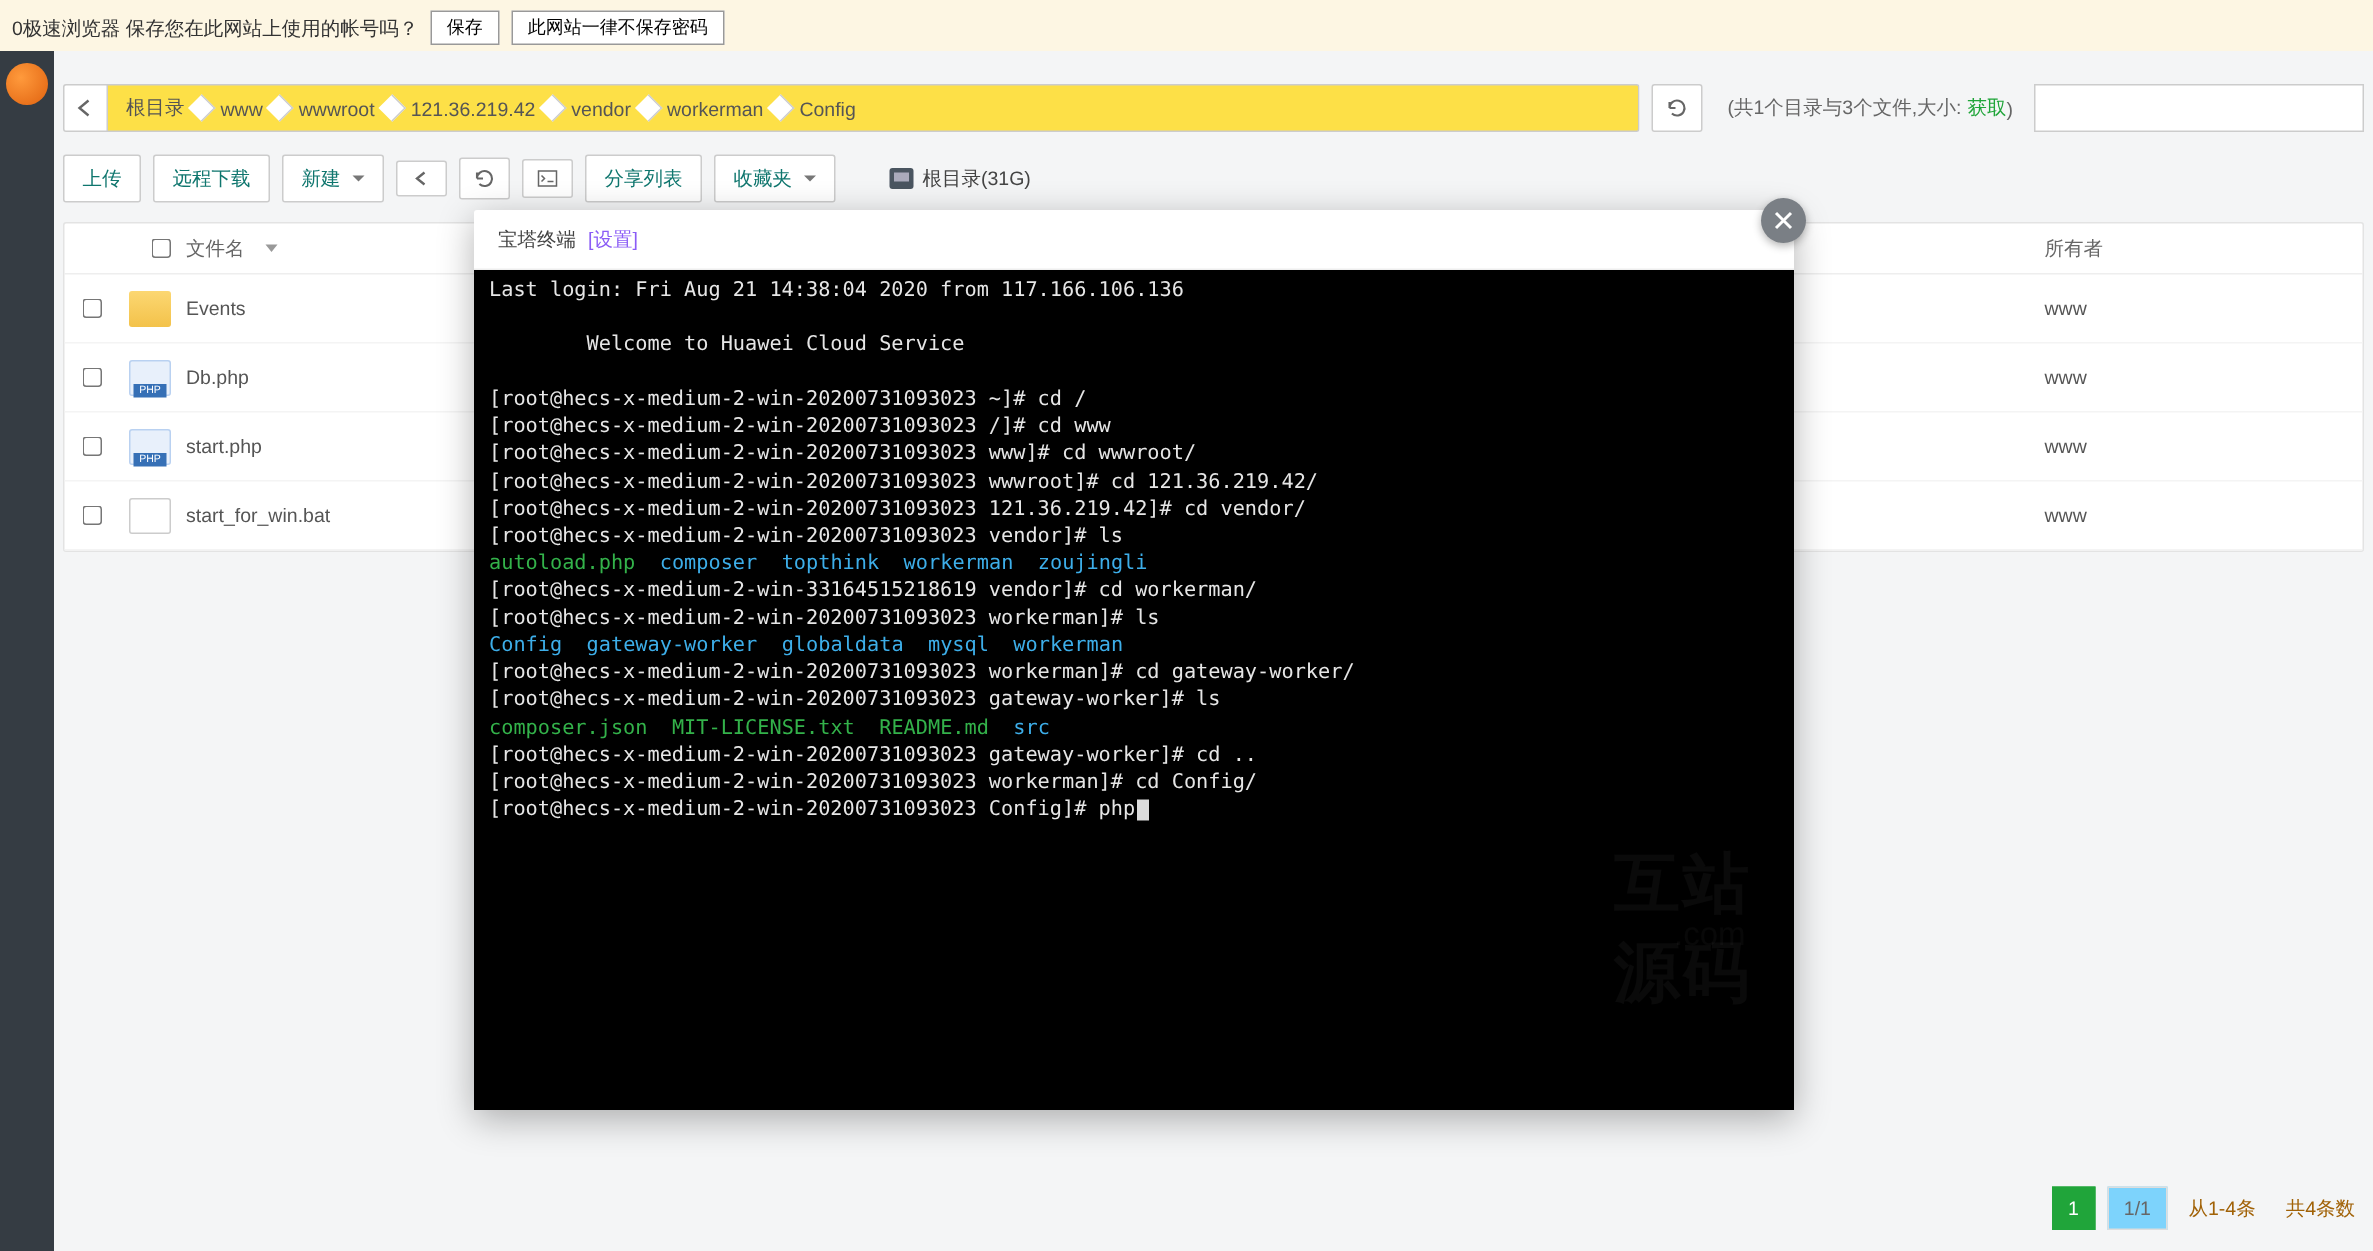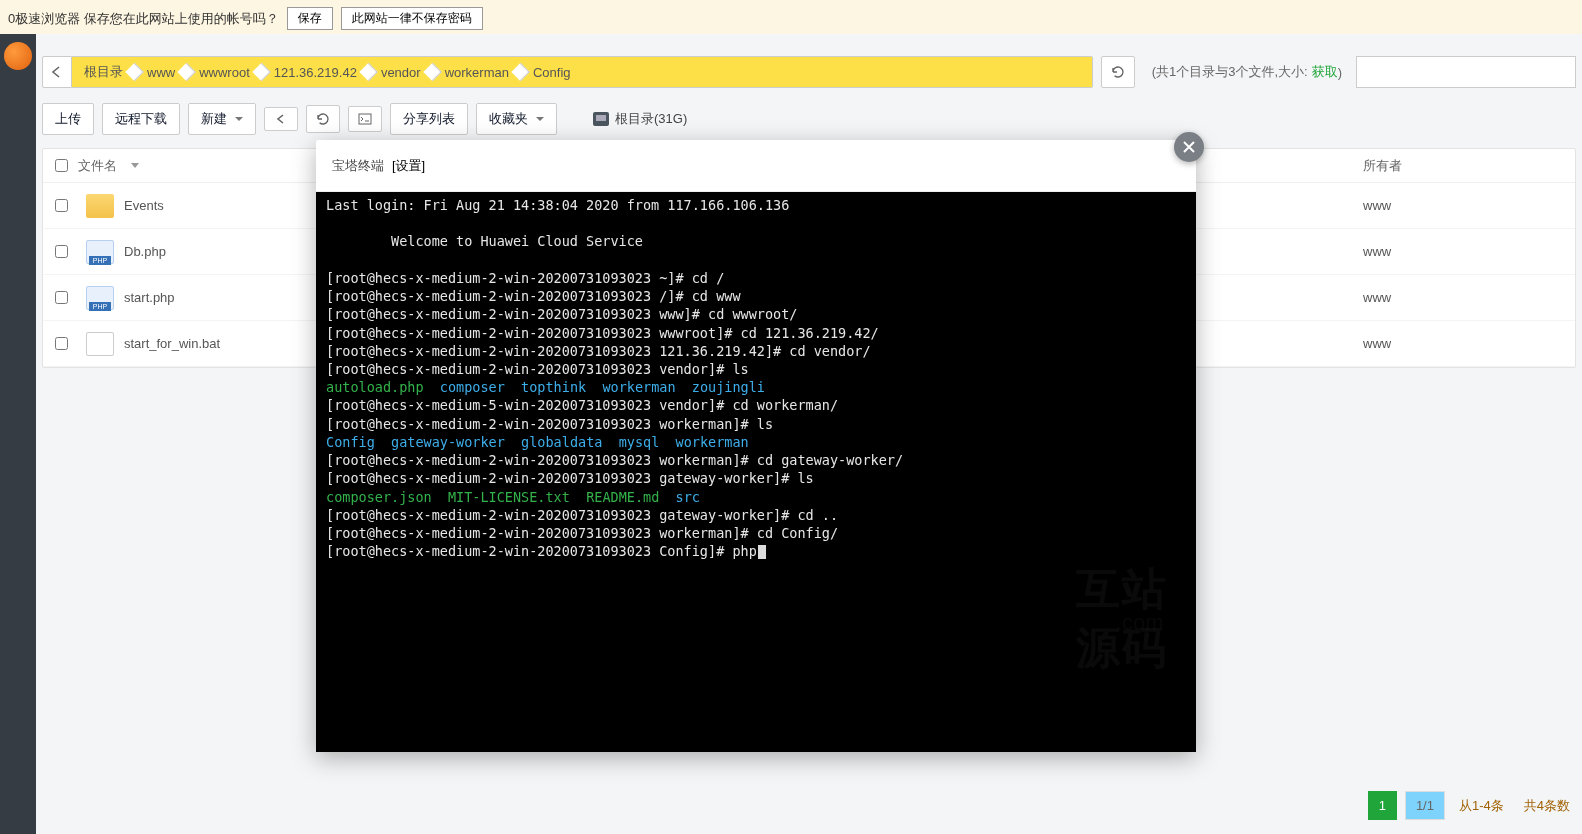--- a/index.html
+++ b/index.html
@@ -20,51 +20,51 @@
     .bc-back { width: 30px; border: 1px solid #ccc; background: #fff; display:flex;align-items:center;justify-content:center;border-radius:2px 0 0 2px; cursor:pointer;}
     .bc-segs { display: flex; flex: 1; border: 1px solid #ccc; border-left: none; background: #fde047; align-items:center; border-radius:0 2px 2px 0;}
     .bc-seg { padding: 0 12px; color: #555; position: relative; height: 100%; display:flex; align-items:center; cursor:pointer;}
     .bc-seg::after { content:""; position:absolute; right:-6px; top:50%; transform:translateY(-50%) rotate(45deg); width:12px; height:12px; border-top:1px solid #ccc; border-right:1px solid #ccc; background:#fff;}
     .bc-refresh { width:34px; margin-left:8px; border:1px solid #ccc; background:#fff; display:flex;align-items:center;justify-content:center;border-radius:2px; cursor:pointer;}
     .bc-info { margin-left:17px; color:#666; display:flex; align-items:center; }
     .bc-info a { color:#20a53a; margin-left:4px; cursor:pointer;}
     .bc-right-slot { width:220px; margin-left:14px; border:1px solid #ccc; background:#fff; height:32px; }
     
     .toolbar { margin: 14px 6px 0 6px; height: 34px; display:flex; align-items:center; gap:8px;}
-    .tb-btn { border:1px solid #ccc; background:#fff; padding: 6px 12px; border-radius:2px; color:#0f172a; cursor:pointer; display:flex; align-items:center; gap:4px;}
+    .tb-btn { border:1px solid #ccc; background:#fff; padding: 6px 12px; border-radius:2px; color:#0f766e; cursor:pointer; display:flex; align-items:center; gap:4px;}
     .tb-caret::after { content:""; display:inline-block; border-top:4px solid #777; border-left:4px solid transparent; border-right:4px solid transparent; margin-left:4px;}
     .tb-icononly { width:34px; padding:6px 0; justify-content:center;}
     .tb-disk { margin-left:28px; color:#444; display:flex; align-items:center; gap:6px;}
     .tb-disk .diskicon { width:16px; height:14px; background:#4a5560; border-radius:2px; position:relative;}
     .tb-disk .diskicon::after{content:"";position:absolute;inset:3px 3px 5px 3px;background:#aab;}
     
     .filepanel { margin: 12px 6px 0 6px; border:1px solid #e3e3e3; background:#fff; border-radius:2px; }
     .fp-head { height:34px; border-bottom:1px solid #eee; display:flex; align-items:center; padding:0 12px; color:#666;}
-    .fp-head .col-name { display:flex; align-items:center; gap:10px;}
+    .fp-head .col-name { display:flex; align-items:center; gap:10px;margin-left:46px;}
     .fp-head .caret-down{ display:inline-block; border-top:5px solid #999; border-left:4px solid transparent; border-right:4px solid transparent; margin-left:4px;}
     .fp-owner { margin-left:auto; width:200px; text-align:left; color:#666;}
     .fp-row { height:46px; display:flex; align-items:center; padding:0 12px; border-bottom:1px solid #f4f4f4; color:#555;}
     .fp-row input[type=checkbox]{ margin-right:18px;}
     .fp-row .icon { width:28px; height:24px; margin-right:10px; border-radius:2px;}
     .ico-folder{ background: linear-gradient(#fcd772,#f3c24a);}
     .ico-php{ background:#e8f0fb; border:1px solid #b9d1f1; position:relative;}
     .ico-php::after{content:"PHP"; position:absolute; bottom:-2px; left:2px; right:2px; background:#3670b6; color:#fff; font-size:7px; text-align:center; line-height:9px;}
     .ico-file{ background:#fff; border:1px solid #ccc;}
     .fp-row .owner{ margin-left:auto; width:200px; text-align:left;}
     
     .pager { position:absolute; right:6px; bottom:14px; display:flex; align-items:center; gap:8px;}
     .pg-btn { border:1px solid #ddd; padding:6px 10px; background:#7dd3fc; color:#666;}
     .pg-cur { background:#20a53a; color:#fff; border:1px solid #20a53a; padding:6px 10px;}
     .pg-text{ color:#a16207; padding:0 6px;}
     
     
     .modal { position:absolute; left:316px; top:140px; width:880px; background:#fff; box-shadow:0 6px 24px rgba(0,0,0,.3); border-radius:2px; z-index:50;}
-    .modal-head { height:52px; display:flex; align-items:center; padding:0 16px; border-bottom:1px solid #eee;}
+    .modal-head { height:40px; display:flex; align-items:center; padding:0 16px; border-bottom:1px solid #eee;}
     .modal-head .title{ color:#444;}
-    .modal-head .setlink{ color:#000000; margin-left:8px; cursor:pointer;}
+    .modal-head .setlink{ color:#8b5cf6; margin-left:8px; cursor:pointer;}
     .modal-close { position:absolute; right:-8px; top:-8px; width:30px; height:30px; border-radius:50%; background:#7a7f85; color:#fff; display:flex; align-items:center; justify-content:center; font-size:18px; cursor:pointer; box-shadow:0 2px 6px rgba(0,0,0,.3);}
     .term-body { background:#000; color:#ddd; font-family: "Consolas","Menlo",monospace; font-size:13.5px; line-height:1.35; padding:4px 10px 8px 10px; min-height:560px; white-space:pre; overflow:hidden;}
     .t-white{ color:#e6e6e6;}
     .t-green{ color:#33b24a;}
     .t-lblue{ color:#3daee9;}
     .cursor-block{ display:inline-block; width:8px; height:14px; background:#dcdcdc; vertical-align:text-bottom; margin-left:1px;}
     
     
     .wm { position:absolute; left:760px; top:420px; font-size:44px; color:rgba(255,255,255,0.04); font-weight:700; pointer-events:none; font-family:Arial; letter-spacing:2px;}
     .wm2 { position:absolute; left:800px; top:470px; font-size:22px; color:rgba(255,255,255,0.03); pointer-events:none;}
@@ -203,21 +203,21 @@
 <span class="t-white"></span>
 <span class="t-white">        Welcome to Huawei Cloud Service</span>
 <span class="t-white"></span>
 <span class="t-white">[root@hecs-x-medium-2-win-20200731093023 ~]# cd /</span>
 <span class="t-white">[root@hecs-x-medium-2-win-20200731093023 /]# cd www</span>
 <span class="t-white">[root@hecs-x-medium-2-win-20200731093023 www]# cd wwwroot/</span>
 <span class="t-white">[root@hecs-x-medium-2-win-20200731093023 wwwroot]# cd 121.36.219.42/</span>
 <span class="t-white">[root@hecs-x-medium-2-win-20200731093023 121.36.219.42]# cd vendor/</span>
 <span class="t-white">[root@hecs-x-medium-2-win-20200731093023 vendor]# ls</span>
 <span class="t-green">autoload.php</span>  <span class="t-lblue">composer</span>  <span class="t-lblue">topthink</span>  <span class="t-lblue">workerman</span>  <span class="t-lblue">zoujingli</span>
-<span class="t-white">[root@hecs-x-medium-5-win-20200731093023 vendor]# cd workerman/</span>
+<span class="t-white">[root@hecs-x-medium-2-win-33164515218619 vendor]# cd workerman/</span>
 <span class="t-white">[root@hecs-x-medium-2-win-20200731093023 workerman]# ls</span>
 <span class="t-lblue">Config</span>  <span class="t-lblue">gateway-worker</span>  <span class="t-lblue">globaldata</span>  <span class="t-lblue">mysql</span>  <span class="t-lblue">workerman</span>
 <span class="t-white">[root@hecs-x-medium-2-win-20200731093023 workerman]# cd gateway-worker/</span>
 <span class="t-white">[root@hecs-x-medium-2-win-20200731093023 gateway-worker]# ls</span>
 <span class="t-green">composer.json</span>  <span class="t-green">MIT-LICENSE.txt</span>  <span class="t-green">README.md</span>  <span class="t-lblue">src</span>
 <span class="t-white">[root@hecs-x-medium-2-win-20200731093023 gateway-worker]# cd ..</span>
 <span class="t-white">[root@hecs-x-medium-2-win-20200731093023 workerman]# cd Config/</span>
 <span class="t-white">[root@hecs-x-medium-2-win-20200731093023 Config]# php</span><span class="cursor-block"></span>
 </div>
   <div class="wm">互站源码</div>

